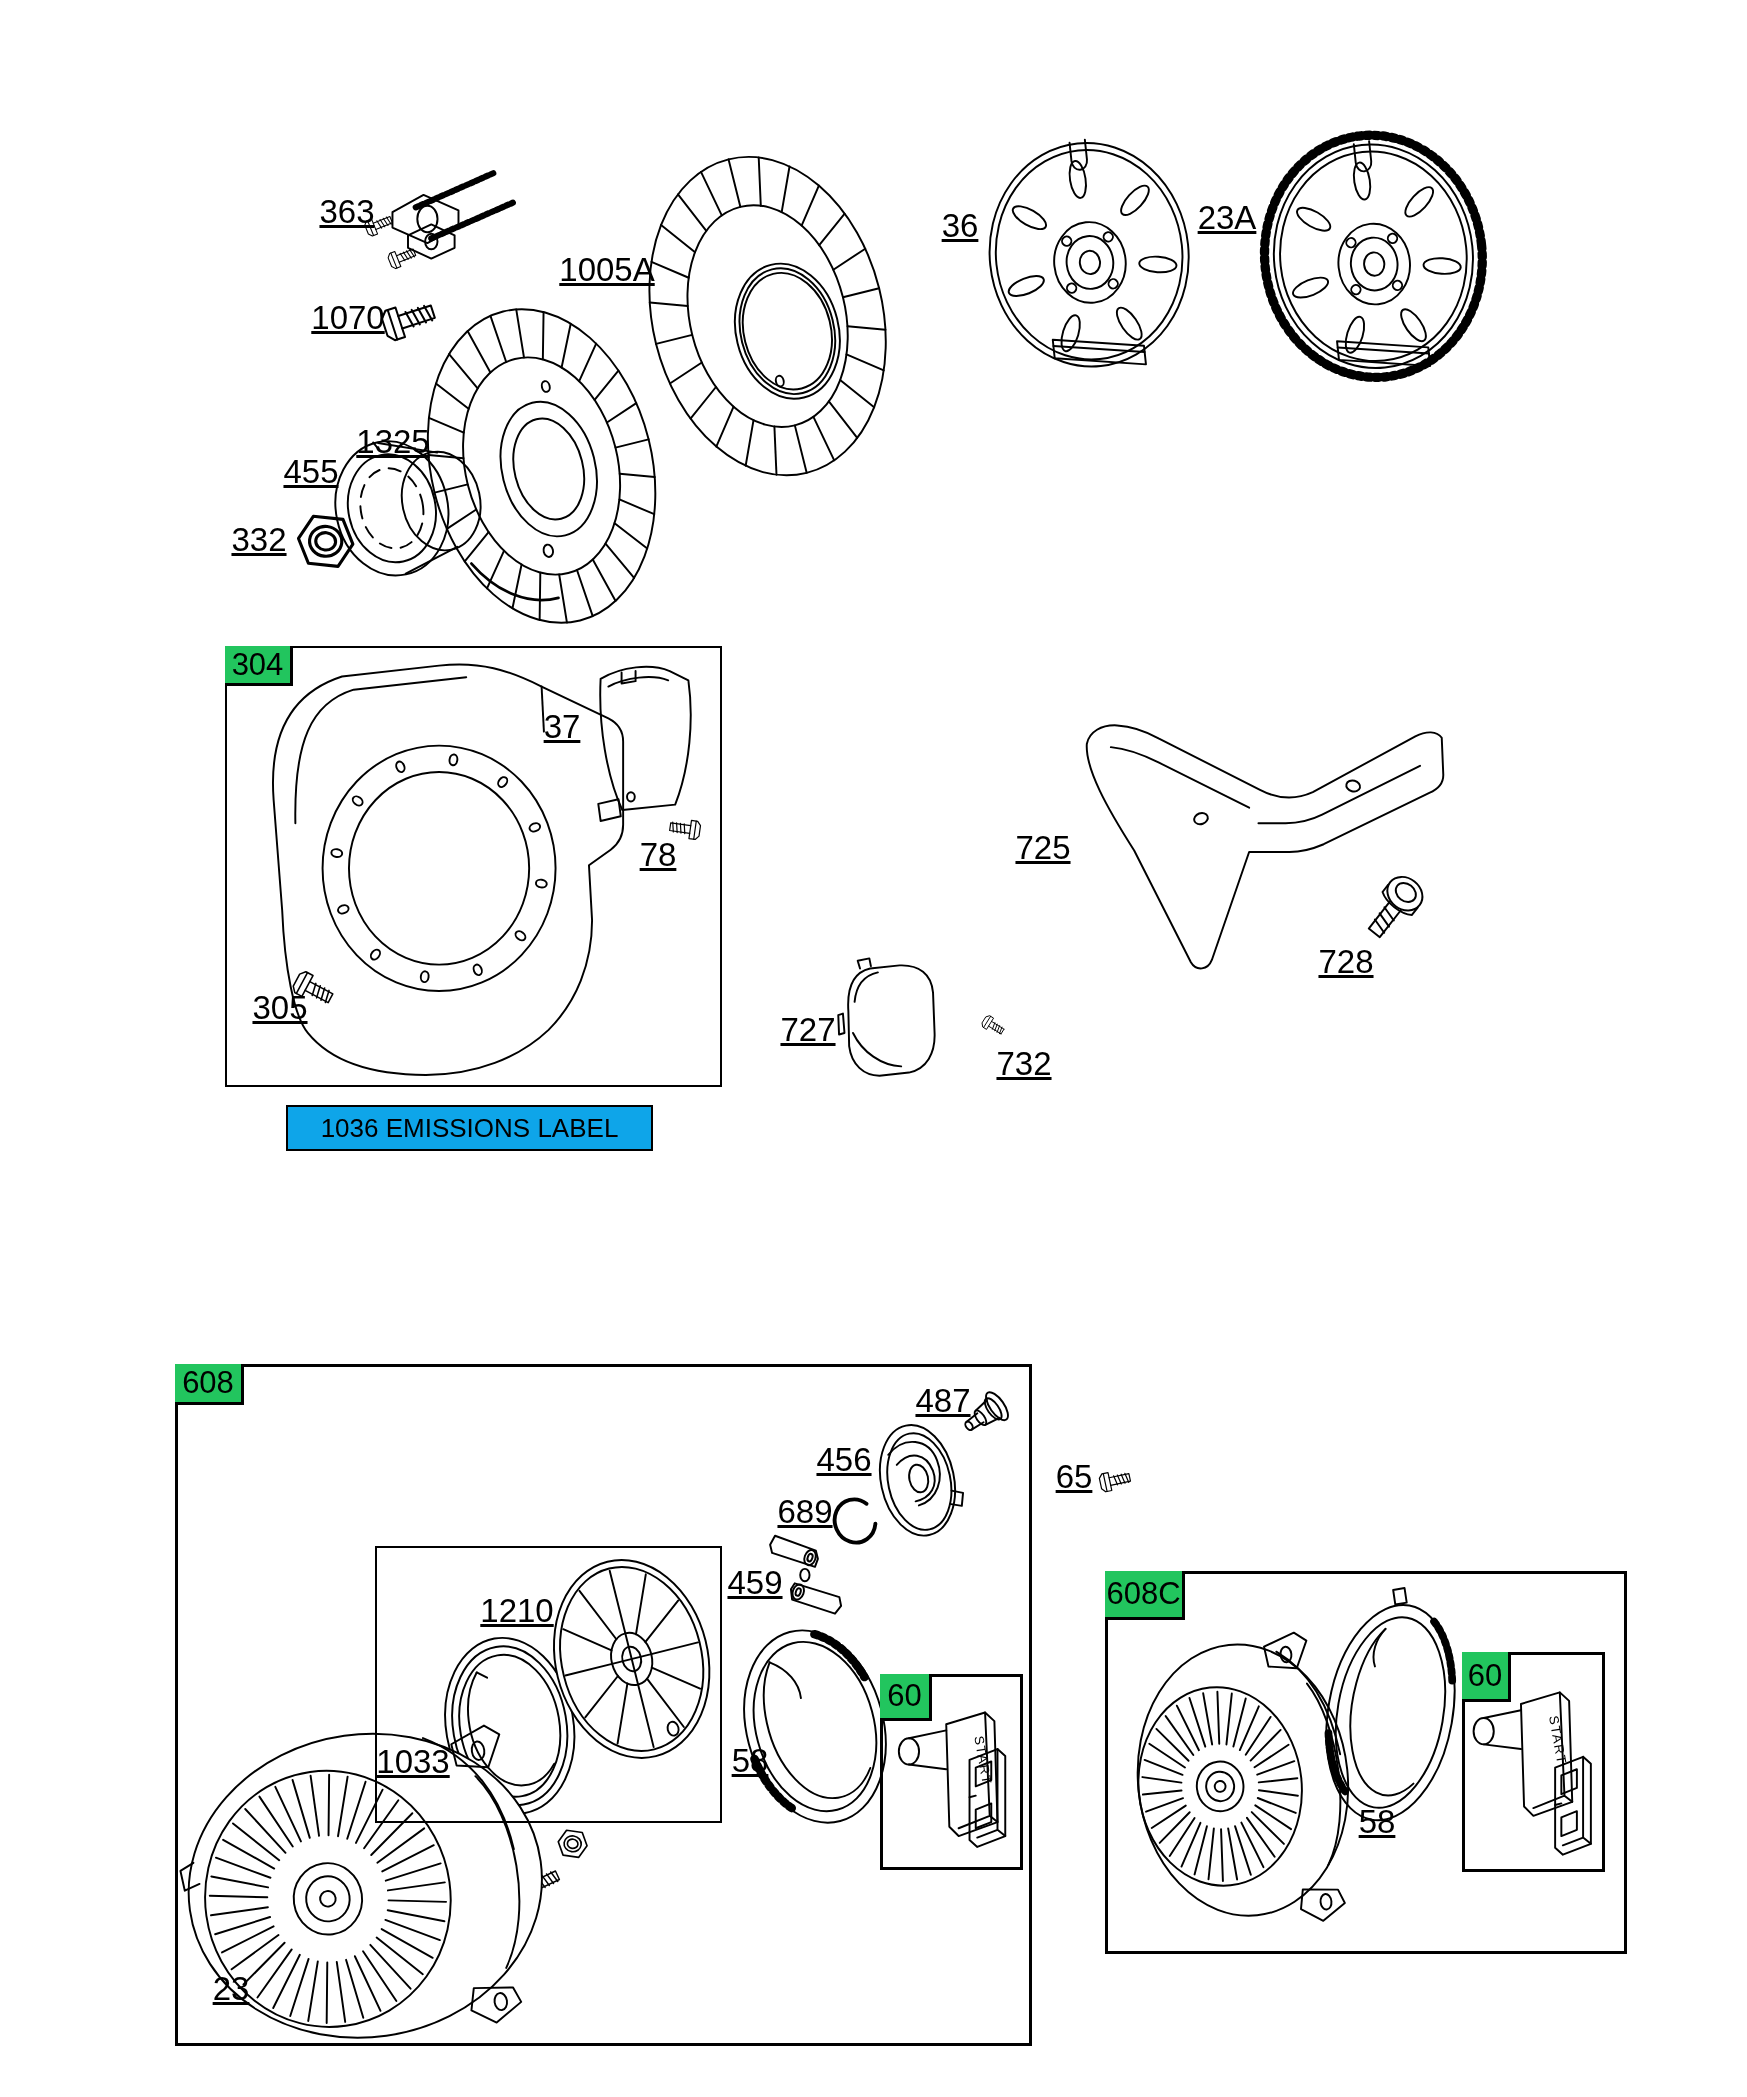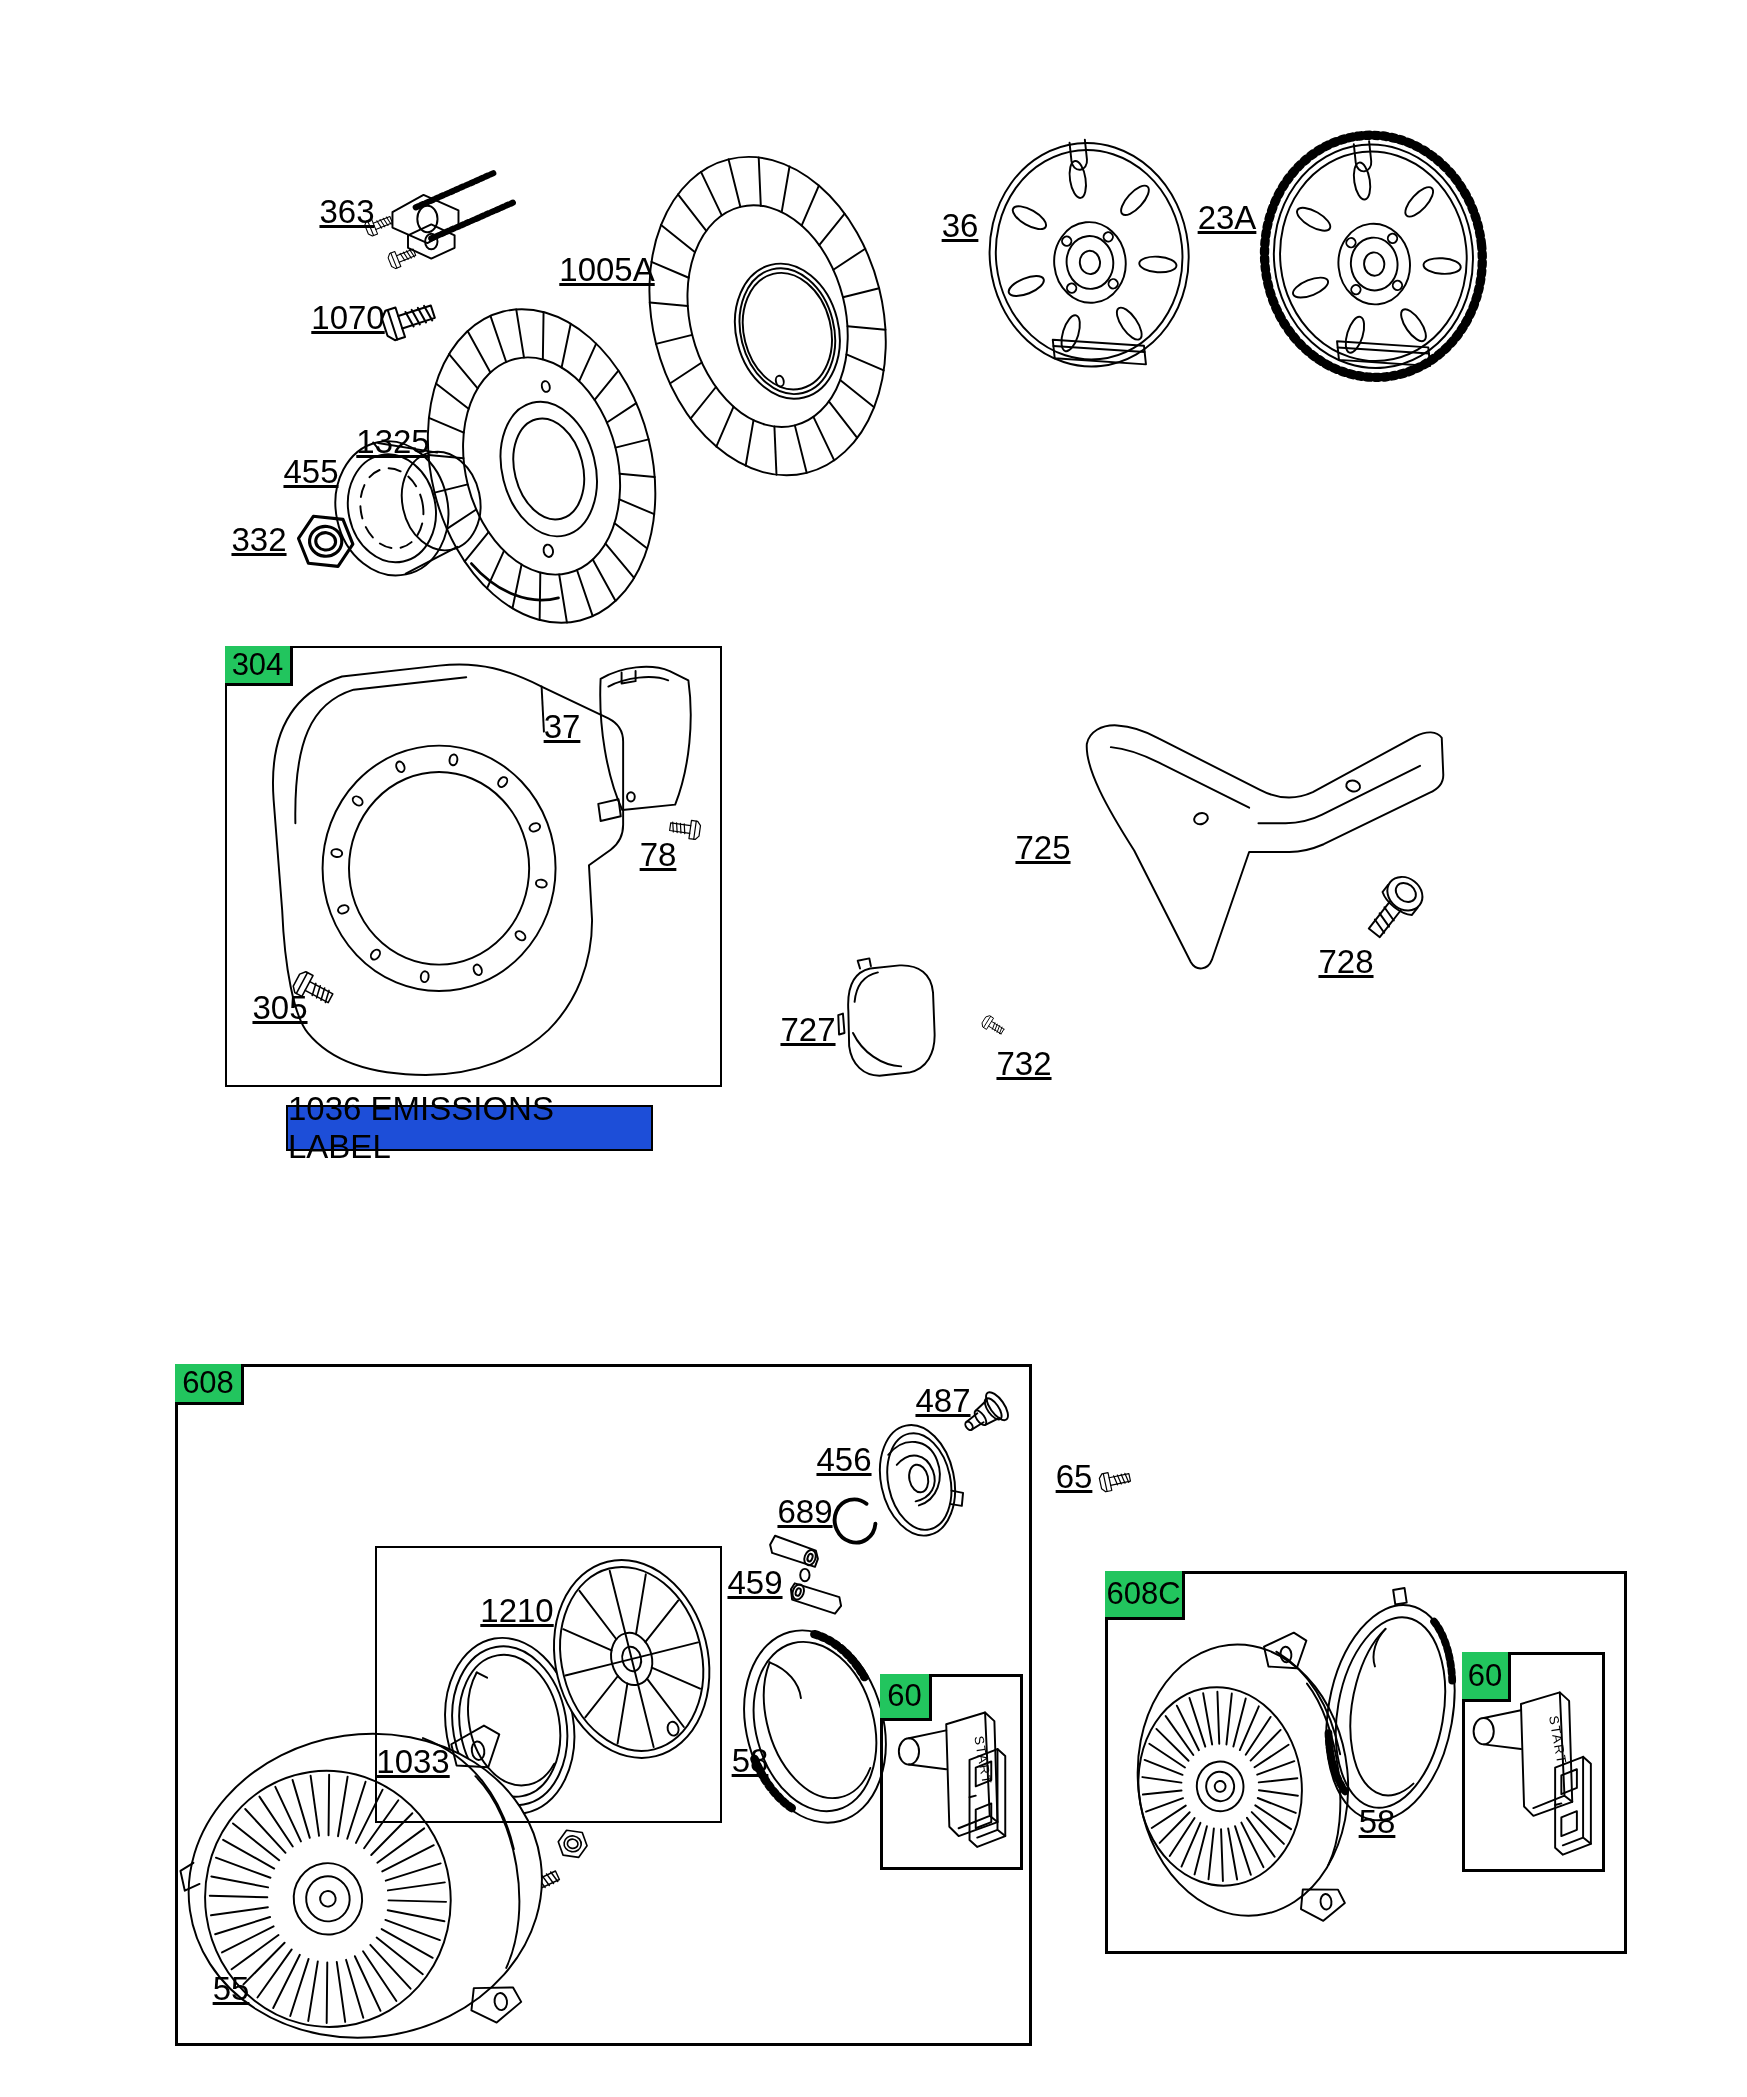--- a/index.html
+++ b/index.html
@@ -5,21 +5,21 @@
   html,body{margin:0;padding:0;background:#fff;}
   #canvas{position:relative;width:1748px;height:2097px;background:#ffffff;
           font-family:"Liberation Sans","DejaVu Sans",sans-serif;color:#000;overflow:hidden;}
   #art{position:absolute;left:0;top:0;}
   #art g{stroke:#000;fill:none;stroke-width:2.5;stroke-linecap:round;stroke-linejoin:round;}
   .plabel{position:absolute;transform:translate(-50%,-50%);font-size:33px;letter-spacing:0px;white-space:nowrap;text-decoration:underline;}
   .pbox{position:absolute;border:3.1px solid #000;background:transparent;}
   .ptab{position:absolute;background:#22c55e;border-right:3.1px solid #000;border-bottom:3.1px solid #000;
         display:flex;align-items:center;justify-content:center;font-size:31px;}
   .emis{position:absolute;border:2.3px solid #000;display:flex;align-items:center;justify-content:center;
-        font-size:33px;background:#1d4ed8;}
+        font-size:26px;background:#0ea5e9;}
 </style>
 </head>
 <body>
 
 <div id="canvas">
 
 <svg id="art" width="1748" height="2097" viewBox="0 0 2250 2700">
   <defs>
     <g id="def-bolt">
       <path d="M-32,-11 L-25,-19 L-12,-19 L-12,19 L-25,19 L-32,11 Z"></path>
@@ -521,17 +521,17 @@
 <div class="plabel" style="left:808px;top:1030px">727</div>
 <div class="plabel" style="left:1024px;top:1064px">732</div>
 <div class="plabel" style="left:943px;top:1401px">487</div>
 <div class="plabel" style="left:844px;top:1460px">456</div>
 <div class="plabel" style="left:805px;top:1512px">689</div>
 <div class="plabel" style="left:755px;top:1583px">459</div>
 <div class="plabel" style="left:1074px;top:1477px">65</div>
 <div class="plabel" style="left:517px;top:1611px">1210</div>
 <div class="plabel" style="left:413px;top:1762px">1033</div>
 <div class="plabel" style="left:750px;top:1761px">58</div>
-<div class="plabel" style="left:231px;top:1989px">55</div>
+<div class="plabel" style="left:231px;top:1989px">23</div>
 <div class="plabel" style="left:1377px;top:1822px">58</div>
 
 </div>
 
 
 </body></html>

